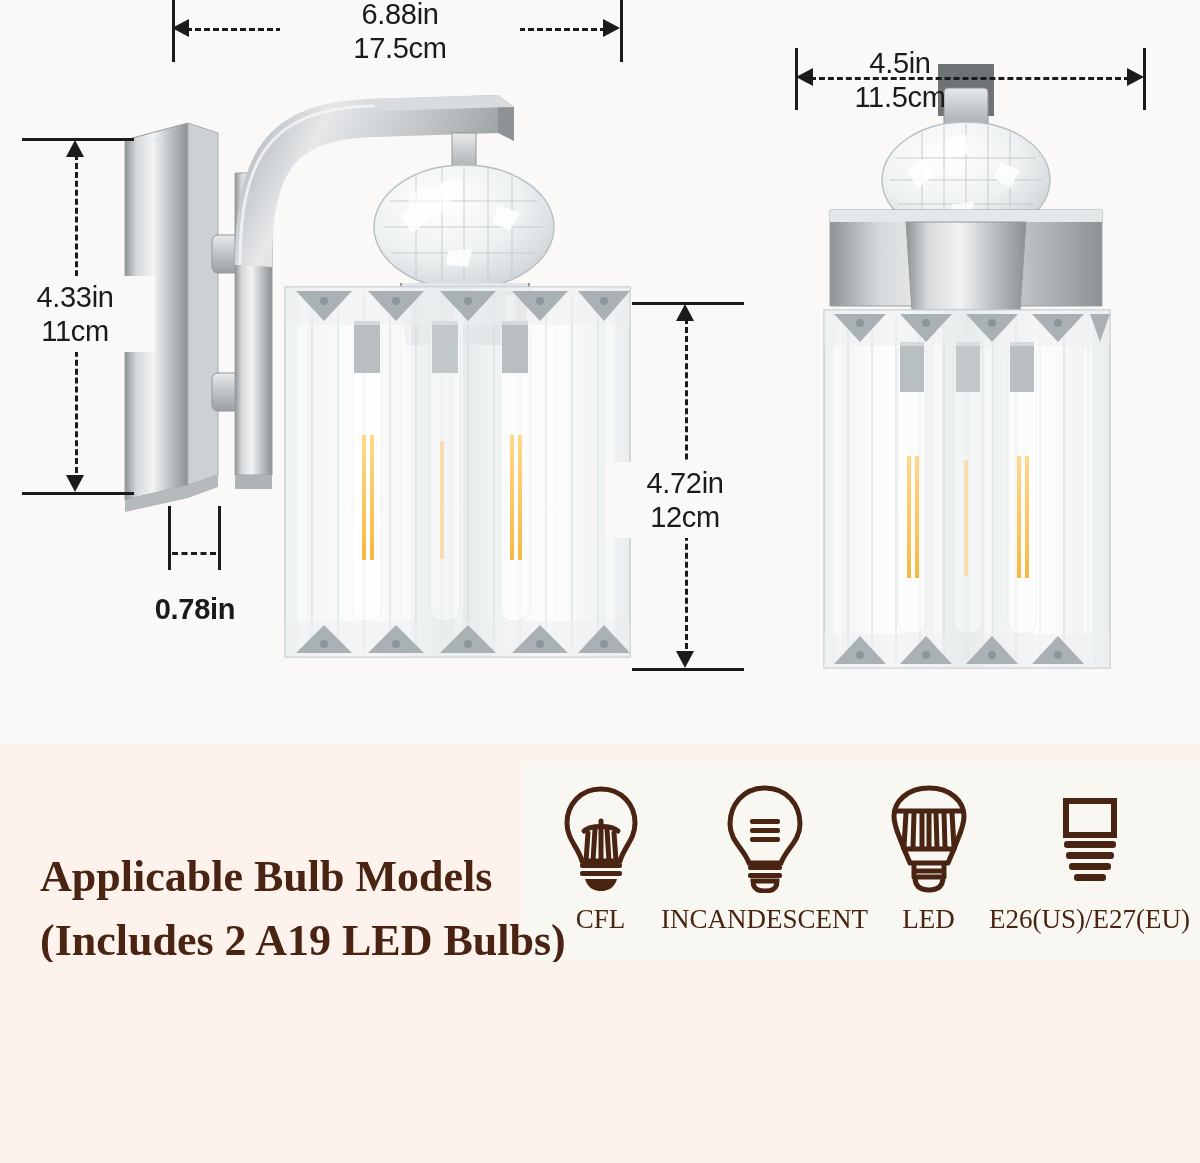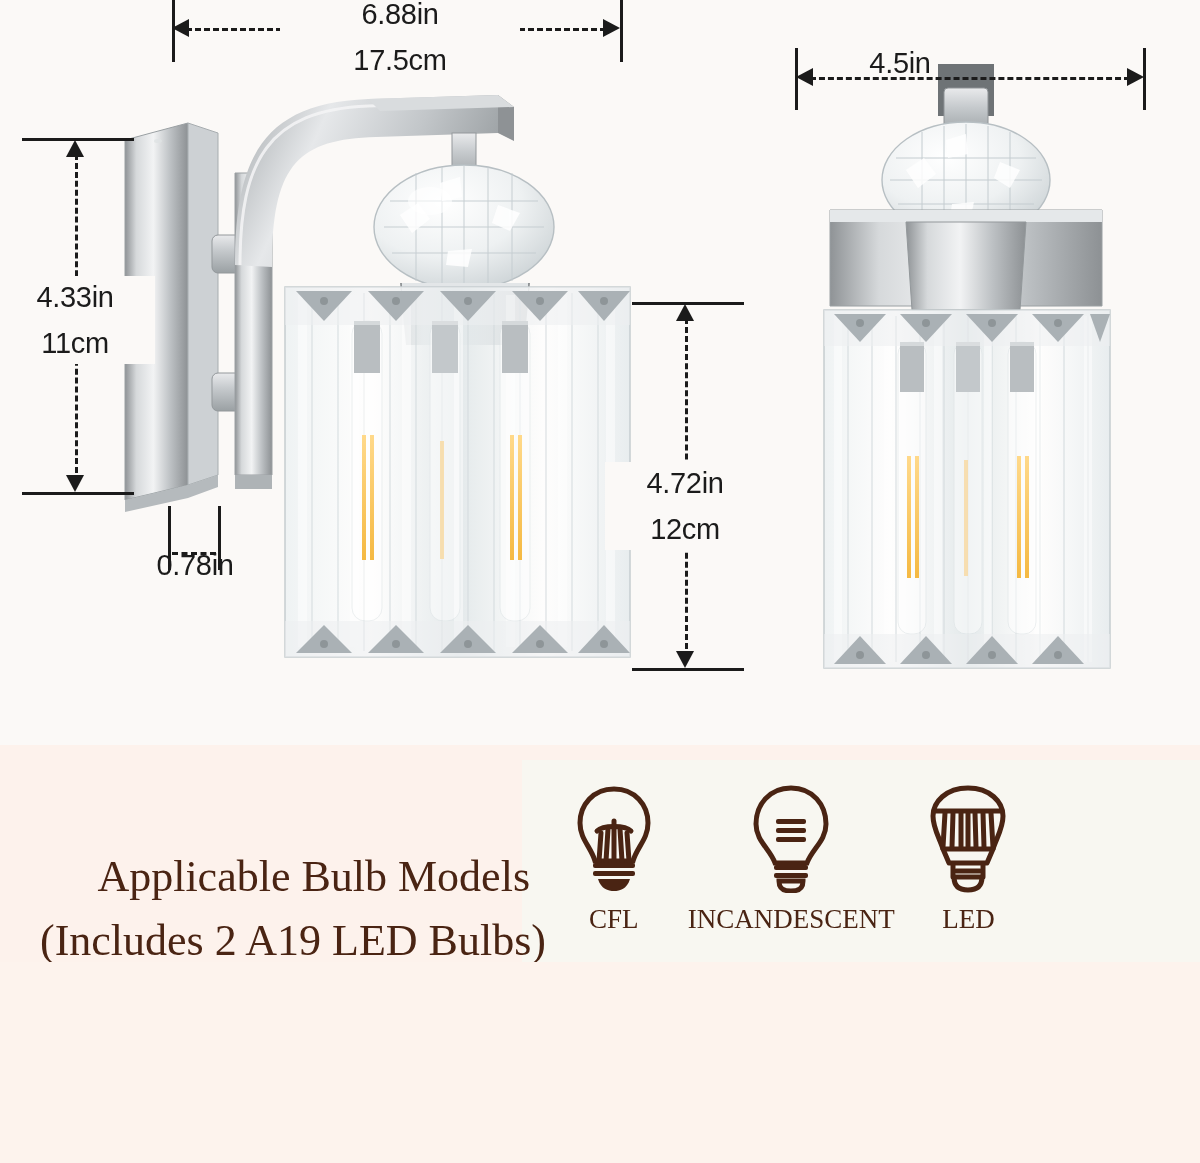--- a/index.html
+++ b/index.html
@@ -29,21 +29,21 @@
   .dim{
     position:absolute;
     color:#1b1b1b;
     font-family:"Liberation Sans",sans-serif;
     font-size:29px;
     line-height:34px;
     text-align:center;
     white-space:nowrap;
     letter-spacing:-0.3px;
   }
-  .dim .l2{display:block;margin-top:12px;}
+  .dim .l2{display:block;}
 
   
   .hline{
     position:absolute;height:0;border-top:3px dashed #1b1b1b;
   }
   .vline{
     position:absolute;width:0;border-left:3px dashed #1b1b1b;
   }
   .ext-v{position:absolute;width:0;border-left:3px solid #1b1b1b;}
   .ext-h{position:absolute;height:0;border-top:3px solid #1b1b1b;}
@@ -58,23 +58,22 @@
   .prod{position:absolute;}
   .shade-wrap{position:absolute;}
 
   
   .title-block{
     position:absolute;left:40px;top:845px;width:490px;
     color:#4a2413;
     font-family:"Liberation Serif",serif;
     font-size:44px;
     line-height:64px;
-    font-weight:400;
+    font-weight:700;
     letter-spacing:0px;
-    text-align:right;
   }
   .title-block .ln{display:block;white-space:nowrap;}
 
   .grid{
     position:absolute;left:540px;top:778px;width:650px;height:370px;
     display:grid;grid-template-columns:repeat(4,1fr);grid-template-rows:1fr 1fr;
   }
   .cell{
     display:flex;flex-direction:column;align-items:center;justify-content:flex-start;
   }
@@ -387,33 +386,34 @@
     <div class="dim" style="left:-5px;top:276px;width:160px;background:#fbf9f7;padding:4px 0;">
       <span>4.33in</span>
       <span class="l2">11cm</span>
     </div>
   </div>
 
   <div>
     <div class="ext-v" style="left:168px;top:506px;height:64px;"></div>
     <div class="ext-v" style="left:218px;top:506px;height:64px;"></div>
     <div class="hline" style="left:172px;top:552px;width:44px;"></div>
-    <div class="dim" style="left:95px;top:548px;width:200px;">
+    <div class="dim" style="left:95px;top:592px;width:200px;font-weight:bold;">
       <span>0.78in</span>
     </div>
   </div>
 
   <div>
     <div class="ext-v" style="left:795px;top:48px;height:62px;"></div>
     <div class="ext-v" style="left:1143px;top:48px;height:62px;"></div>
     <div class="hline" style="left:810px;top:77px;width:320px;"></div>
     <div class="arr arr-l" style="left:796px;top:68px;"></div>
     <div class="arr arr-r" style="left:1127px;top:68px;"></div>
     <div class="dim" style="left:810px;top:46px;width:180px;">
       <span>4.5in</span>
+      <span class="l2">11.5cm</span>
     </div>
   </div>
 
   <div>
     <div class="ext-h" style="left:632px;top:302px;width:112px;"></div>
     <div class="ext-h" style="left:632px;top:668px;width:112px;"></div>
     <div class="vline" style="left:685px;top:318px;height:340px;"></div>
     <div class="arr arr-u" style="left:676px;top:304px;"></div>
     <div class="arr arr-d" style="left:676px;top:651px;"></div>
     <div class="dim" style="left:605px;top:462px;width:160px;background:#fbf9f7;padding:4px 0;">
@@ -543,16 +543,32 @@
             <path d="M29 94 L57 94 C57 104 51 107 43 107 C35 107 29 104 29 94 Z"></path>
             <path d="M31 88 L55 88"></path>
           </g>
         </svg>
       </div>
       <div class="cap">LED</div>
     </div>
 
 
 
+    <div class="cell">
+      <div class="ico">
+        <svg width="80" height="108" viewBox="0 0 80 108">
+          <g fill="none" stroke="#4a2413" stroke-width="6">
+            <rect x="16" y="16" width="48" height="34"></rect>
+          </g>
+          <g fill="#4a2413">
+            <rect x="14" y="56" width="52" height="7" rx="3"></rect>
+            <rect x="16" y="67" width="48" height="7" rx="3"></rect>
+            <rect x="19" y="78" width="42" height="7" rx="3"></rect>
+            <rect x="24" y="89" width="32" height="7" rx="3"></rect>
+          </g>
+        </svg>
+      </div>
+      <div class="cap">E26(US)/E27(EU)</div>
+    </div>
 
   </div>
 
 </div>
 
 </body></html>

